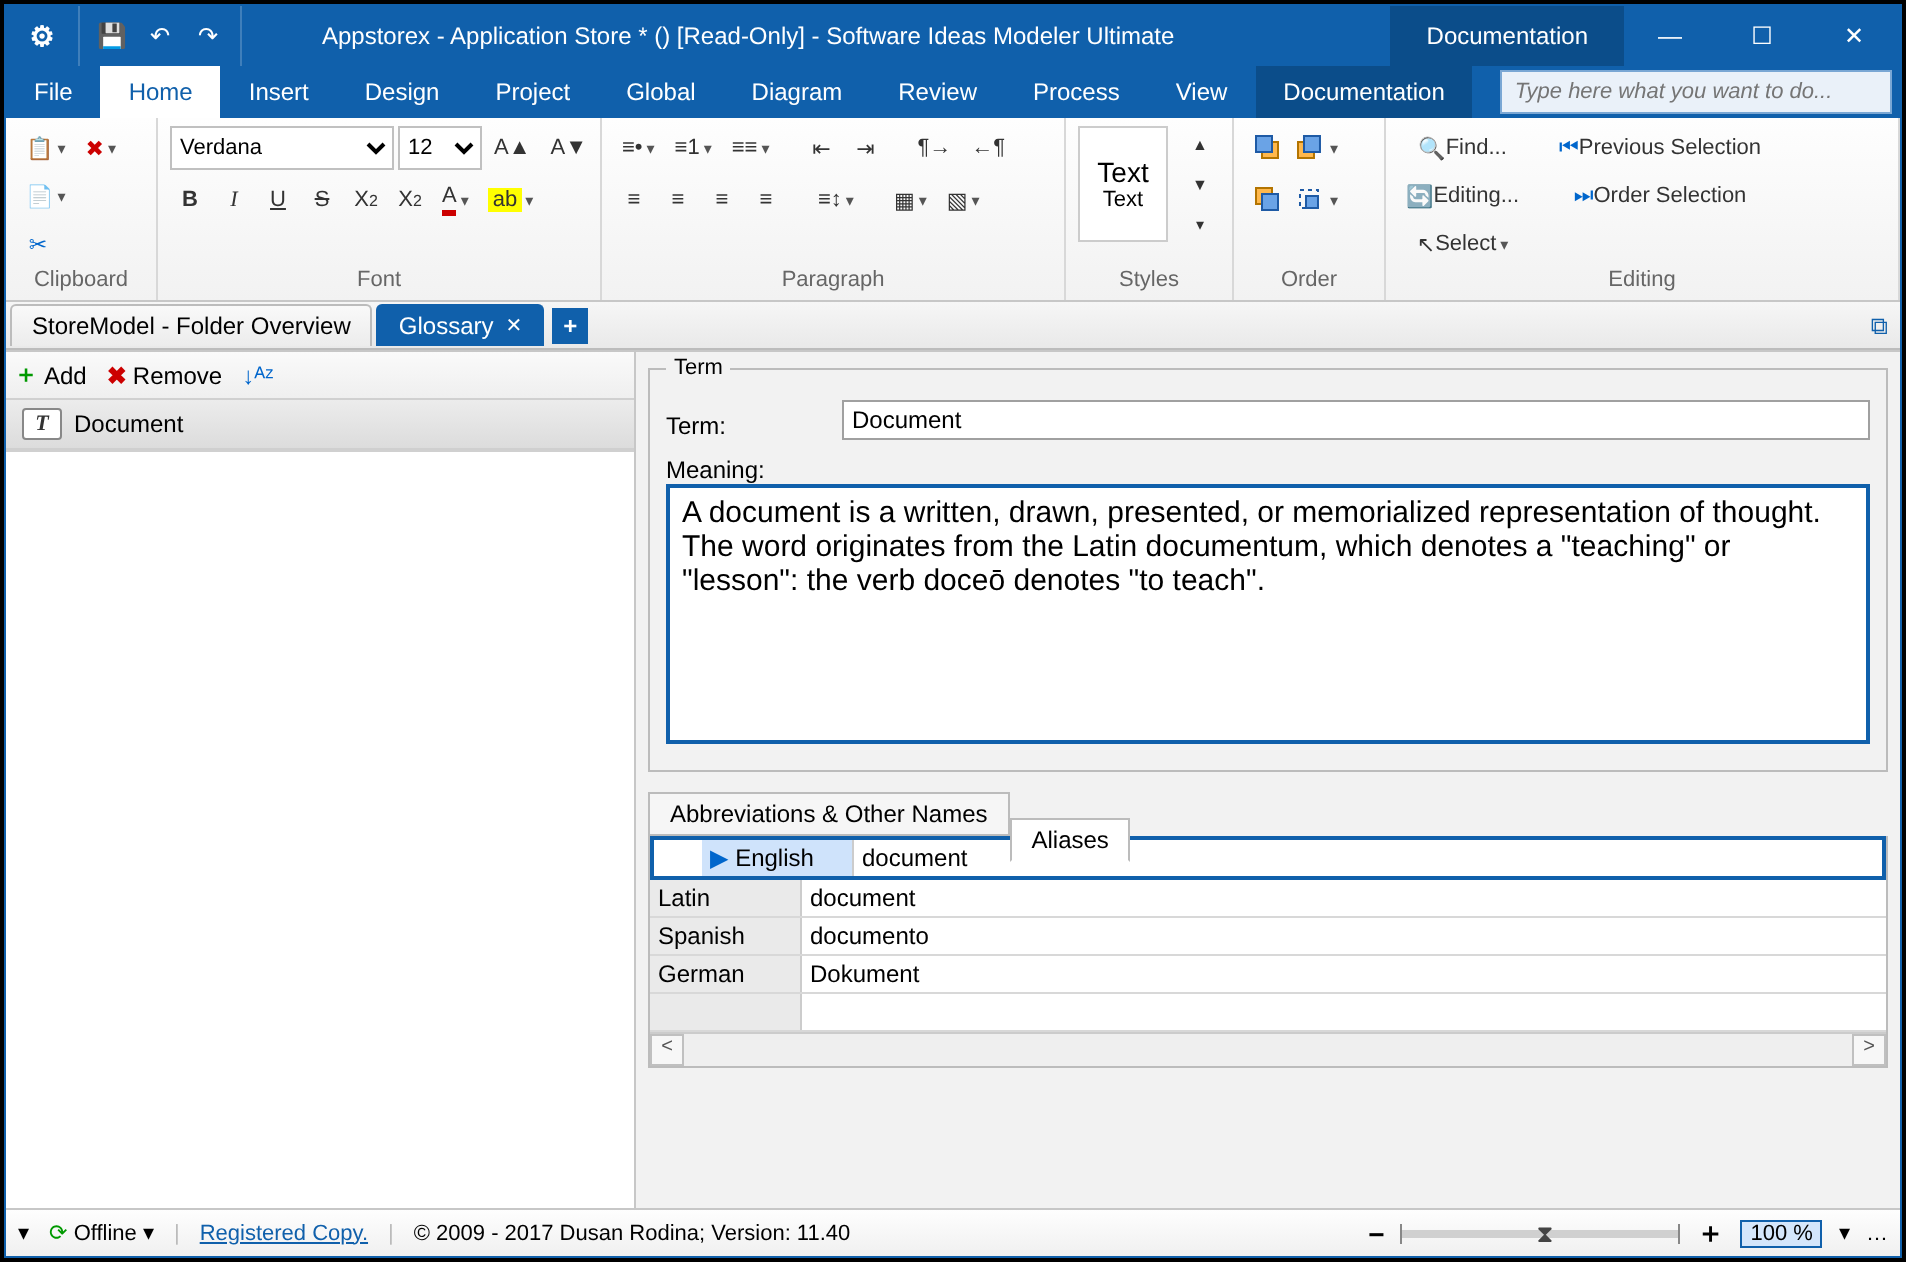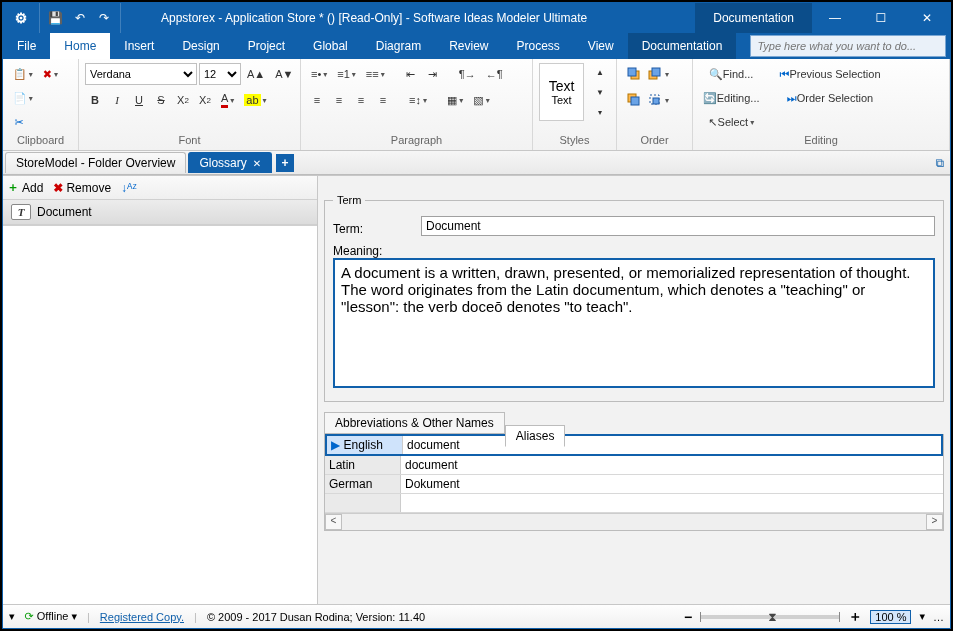--- a/index.html
+++ b/index.html
@@ -51,37 +51,37 @@
 
 .mainarea { flex: 1; display: flex; border-top: 1px solid #c7c7c7; overflow: hidden; }
 .leftpane { width: 315px; border-right: 1px solid #c7c7c7; display: flex; flex-direction: column; background: #fff; }
 .lp-toolbar { height: 24px; background: linear-gradient(#fafafa,#efefef); border-bottom: 1px solid #d0d0d0; display: flex; align-items: center; font-size: 12px; padding-left: 4px; gap: 10px; }
 .lp-toolbar .btn { display: flex; align-items: center; gap: 3px; cursor: pointer; }
 .lp-list { border-bottom: 1px solid #d0d0d0; }
 .lp-item { padding: 4px 8px; font-size: 12px; display: flex; align-items: center; gap: 6px; background: linear-gradient(#ececec,#dcdcdc); border-bottom: 1px solid #cfcfcf; cursor: pointer; }
 .lp-item .ico { width: 20px; height: 16px; background: #fff; border: 1px solid #888; border-radius: 2px; display: flex; align-items:center; justify-content:center; font-family: Georgia, serif; font-style: italic; font-size: 11px; font-weight: bold; color: #333; }
 
 .rightpane { flex: 1; background: #f2f2f2; padding: 2px 6px 4px 6px; display: flex; flex-direction: column; overflow: hidden; }
-.fieldset { border: 1px solid #bcbcbc; padding: 6px 8px 10px 8px; font-size: 12px; margin-top: 16px; }
+.fieldset { border: 1px solid #bcbcbc; padding: 6px 8px 10px 8px; font-size: 12px; }
 .fieldset legend { font-size: 11px; padding: 0 4px; color: #000; }
 .frow { display: flex; align-items: flex-end; margin: 4px 0; gap: 6px; }
 .frow label { width: 82px; }
 .frow input[type=text], .frow select { flex: 1; height: 20px; border: 1px solid #a0a0a0; font-size: 12px; padding: 0 4px; background: #fff; }
 .frow select { background: #eaeaea; }
 .meaning-label { margin-top: 8px; }
 .meaning { width: 100%; height: 130px; border: 2px solid #1060ab; font-family: Verdana, sans-serif; font-size: 15px; padding: 4px 6px; resize: none; background: #fff; }
 
 .subtabs { display: flex; margin-top: 10px; font-size: 12px; }
 .subtabs .stab { padding: 3px 10px; border: 1px solid #bcbcbc; background: #f6f6f6; cursor: pointer; }
 .subtabs .stab.active { background: #fff; border-bottom: 1px solid #fff; position: relative; top: 13px; }
 .aliastable { border: 1px solid #bcbcbc; background: #fff; border-top: none; }
 .aliastable .arow { display: flex; border-bottom: 1px solid #d8d8d8; font-size: 12px; }
 .aliastable .arow.h0 { border: 2px solid #1060ab; }
 .aliastable .acell1 { width: 76px; padding: 2px 4px; background: #eaeaea; border-right: 1px solid #ccc; }
-.aliastable .arow.h0 .acell1 { background: #cfe3fb; }
+.aliastable .arow.h0 .acell1 { background: #cfe3fb; margin-left: 24px; }
 .aliastable .acell2 { flex: 1; padding: 2px 4px; }
 .aliastable .scroller { display: flex; height: 17px; background: #efefef; border-top:1px solid #ccc; }
 .aliastable .scroller .sbtn { width: 17px; text-align: center; font-size: 10px; color: #555; border: 1px solid #c0c0c0; background: #f7f7f7; cursor: pointer; }
 .aliastable .scroller .strack { flex: 1; }
 
 
 .statusbar { height: 24px; border-top: 1px solid #c7c7c7; background: linear-gradient(#fefefe,#f0f0f0); display: flex; align-items: center; font-size: 11px; padding: 0 6px; gap: 10px; }
 .statusbar .sep { color: #bbb; }
 .statusbar a { color: #1060ab; text-decoration: underline; cursor: pointer; }
 .statusbar .right { margin-left: auto; display: flex; align-items: center; gap: 8px; }
@@ -336,20 +336,24 @@
       <div class="aliastable">
         <div class="arow h0">
           <div class="acell1"><span style="color:#06c">▶ </span><span>English</span></div>
           <div class="acell2">document</div>
         </div>
         <div class="arow">
           <div class="acell1">Latin</div>
             <div class="acell2">document</div>
         </div>
         <div class="arow">
+          <div class="acell1">Spanish</div>
+            <div class="acell2">documento</div>
+        </div>
+        <div class="arow">
           <div class="acell1">German</div>
             <div class="acell2">Dokument</div>
         </div>
         <div class="arow">
           <div class="acell1">&nbsp;</div>
             <div class="acell2"></div>
         </div>
         <div class="scroller">
           <div class="sbtn">&lt;</div>
           <div class="strack"></div>

